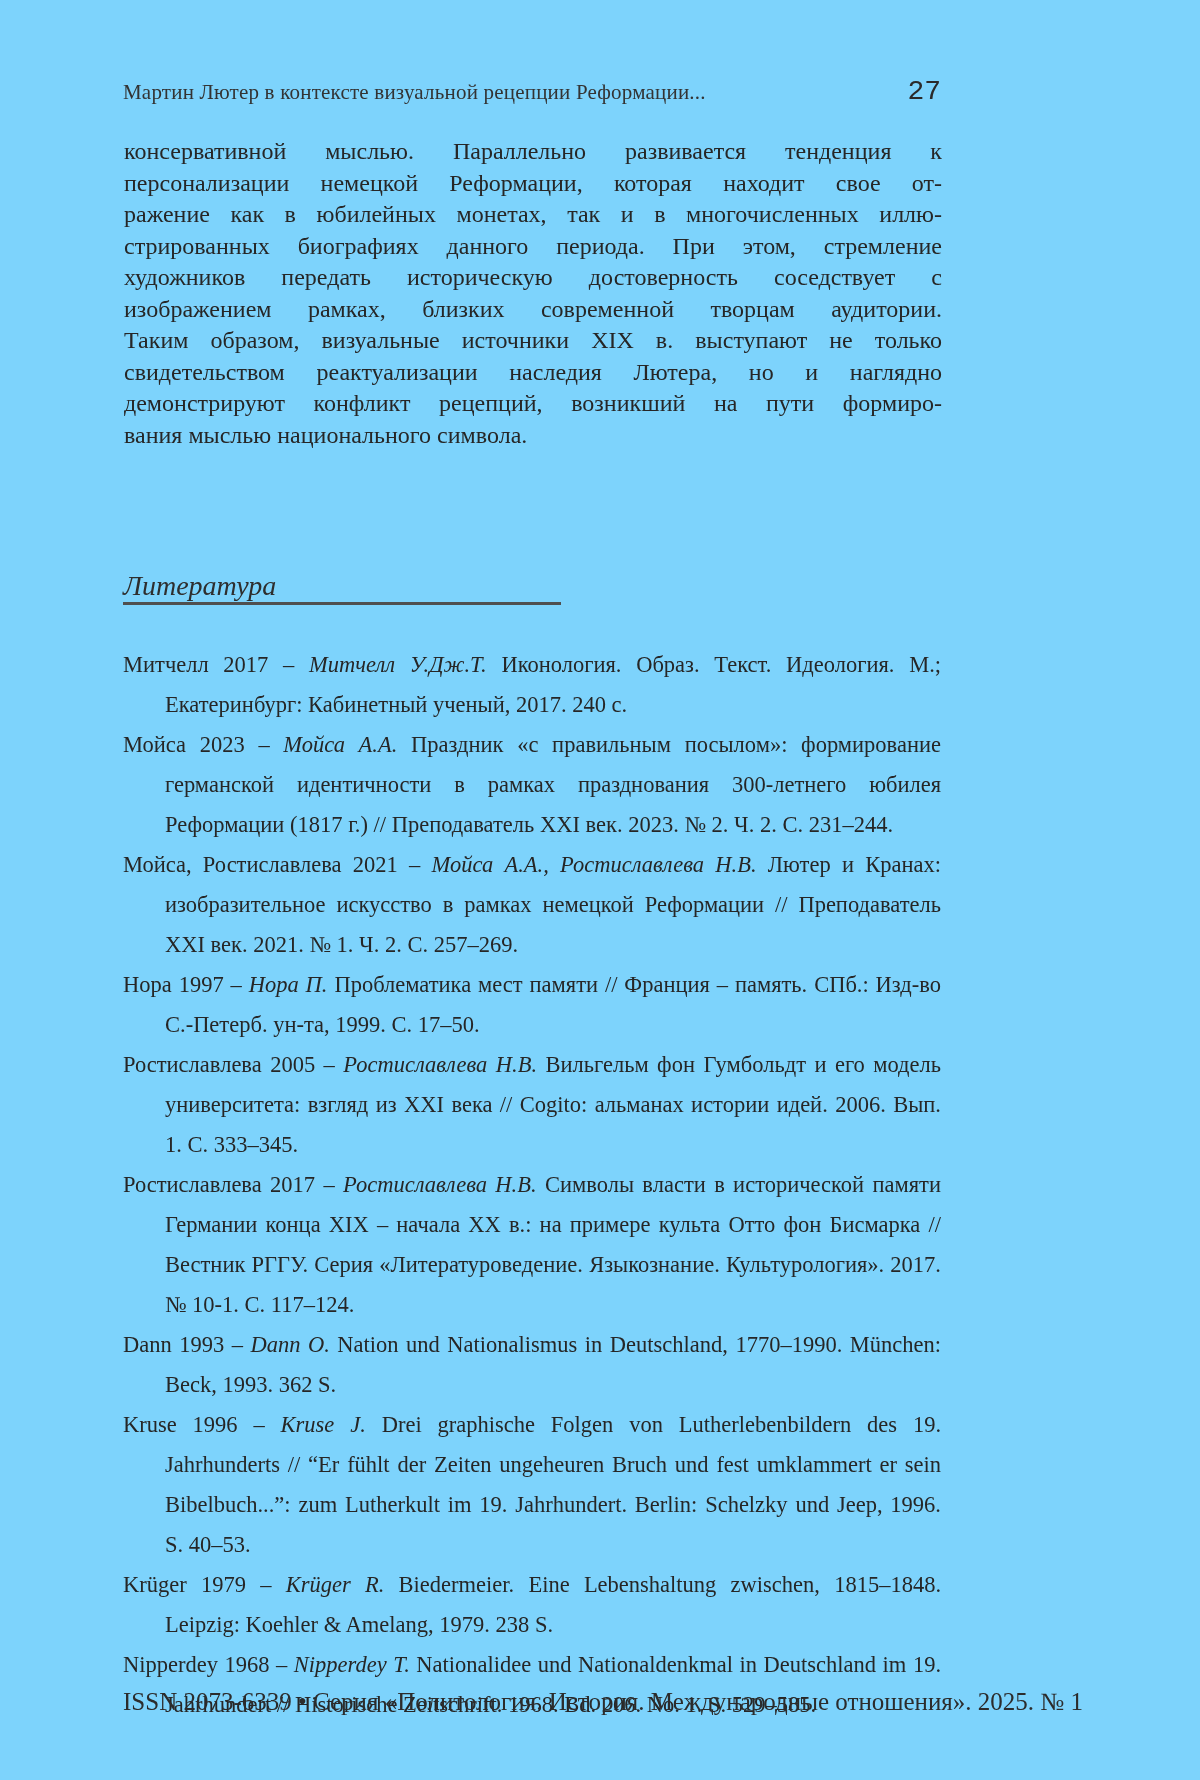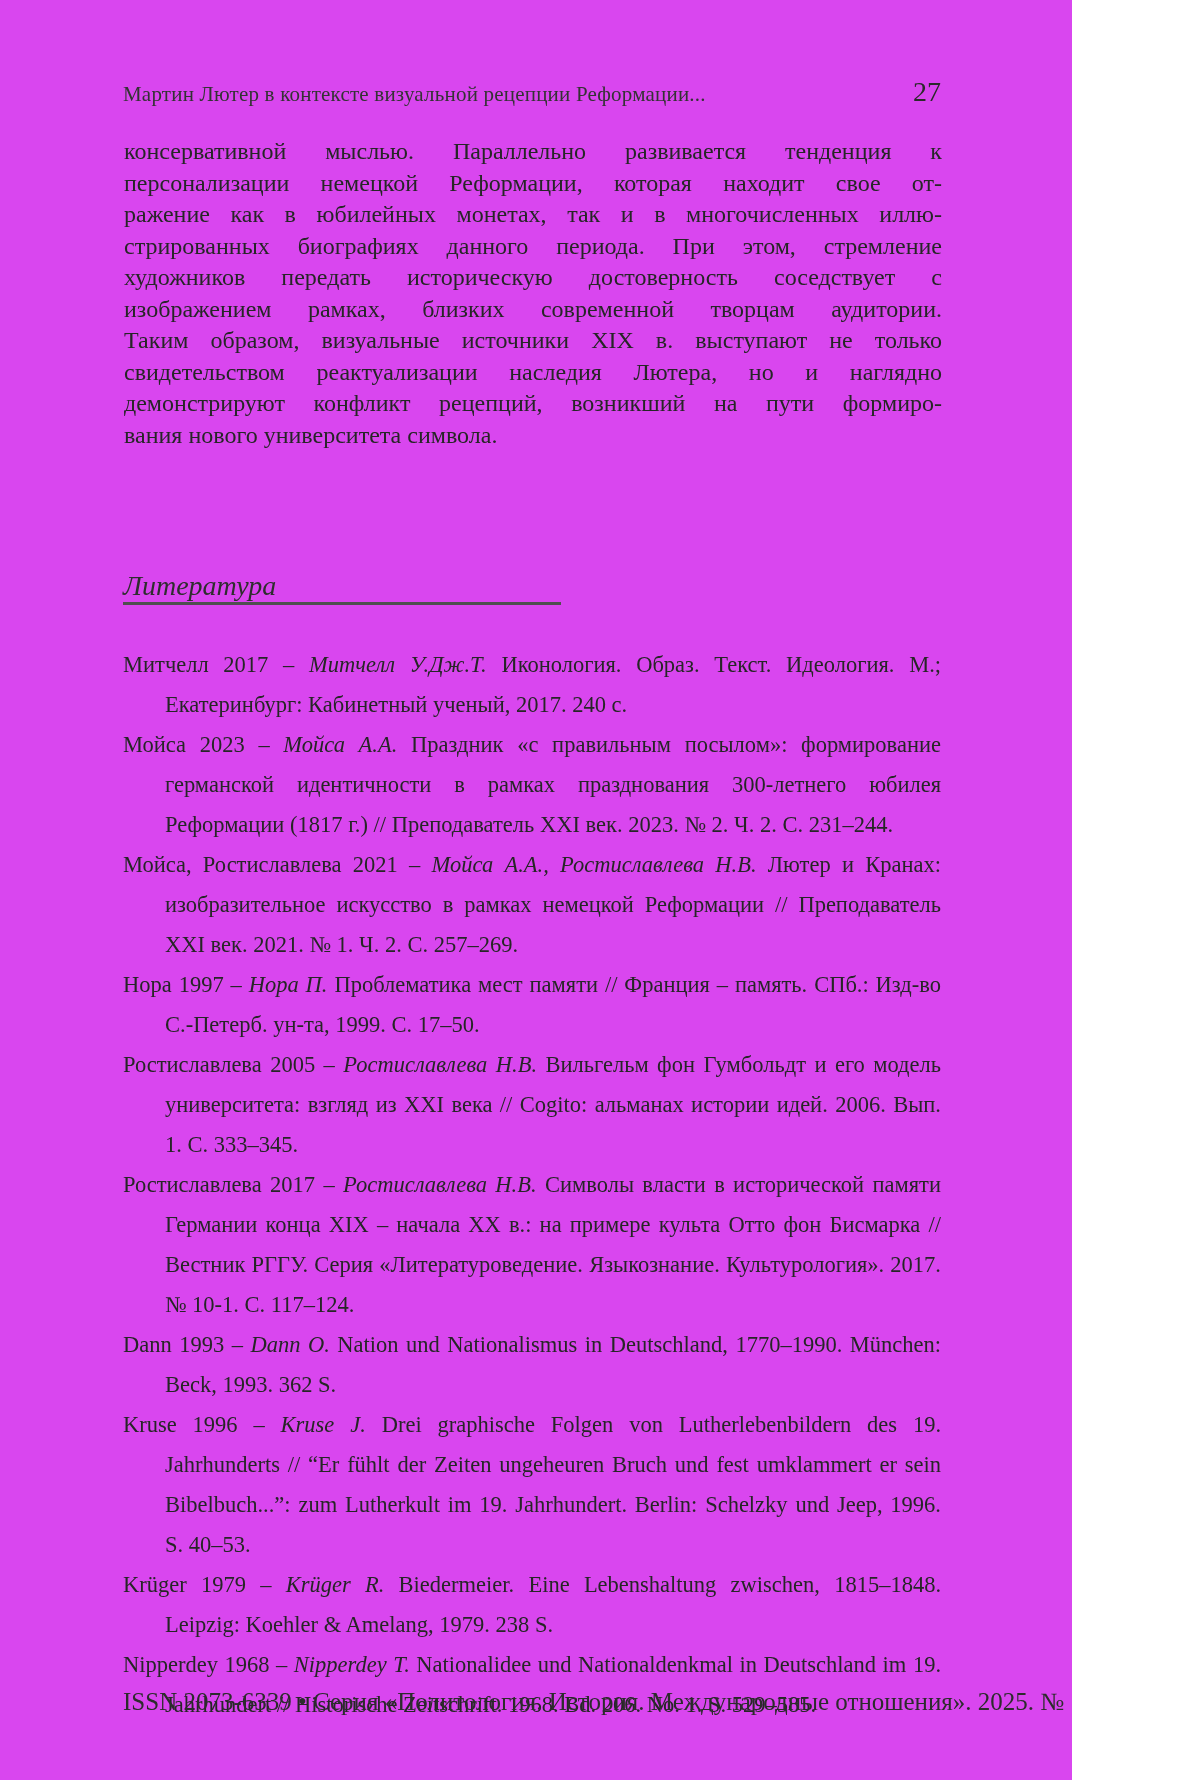--- a/index.html
+++ b/index.html
@@ -2,23 +2,23 @@
 <html lang="ru"><head>
 <meta charset="utf-8">
 <style>
   html, body {
     margin: 0;
     padding: 0;
     background: #ffffff;
   }
   .page {
     position: relative;
-    width: 1072px;
+    width: 1200px;
     height: 1780px;
-    background: #d946ef;
+    background: #7dd3fc;
     color: #282828;
     font-family: "Liberation Serif", serif;
     overflow: hidden;
   }
 
   
   .running-head {
     position: absolute;
     top: 76px;
     left: 123px;
@@ -28,20 +28,21 @@
     align-items: baseline;
   }
   .running-title {
     font-size: 21px;
     color: #333333;
     letter-spacing: 0.2px;
   }
   .page-number {
     font-size: 28px;
     color: #2a2a2a;
+    font-family: Liberation Mono, monospace;
   }
 
   
   .bodytext {
     position: absolute;
     top: 136px;
     left: 124px;
     width: 818px;
     font-size: 24px;
     line-height: 31.5px;
@@ -129,21 +130,21 @@
       <div class="bodyline">художников передать историческую достоверность соседствует с</div>
 
       <div class="bodyline">изображением рамках, близких современной творцам аудитории.</div>
 
       <div class="bodyline">Таким образом, визуальные источники XIX в. выступают не только</div>
 
       <div class="bodyline">свидетельством реактуализации наследия Лютера, но и наглядно</div>
 
       <div class="bodyline">демонстрируют конфликт рецепций, возникший на пути формиро-</div>
 
-      <div class="bodyline">вания нового университета символа.</div>
+      <div class="bodyline">вания мыслью национального символа.</div>
     </div>
 
   <div class="section-heading">Литература</div>
   <div class="heading-rule"></div>
 
   <div class="biblio">
 
       <div class="biblio-entry">
         <span class="cit-label">Митчелл 2017</span>
         <span class="cit-sep">–</span>

